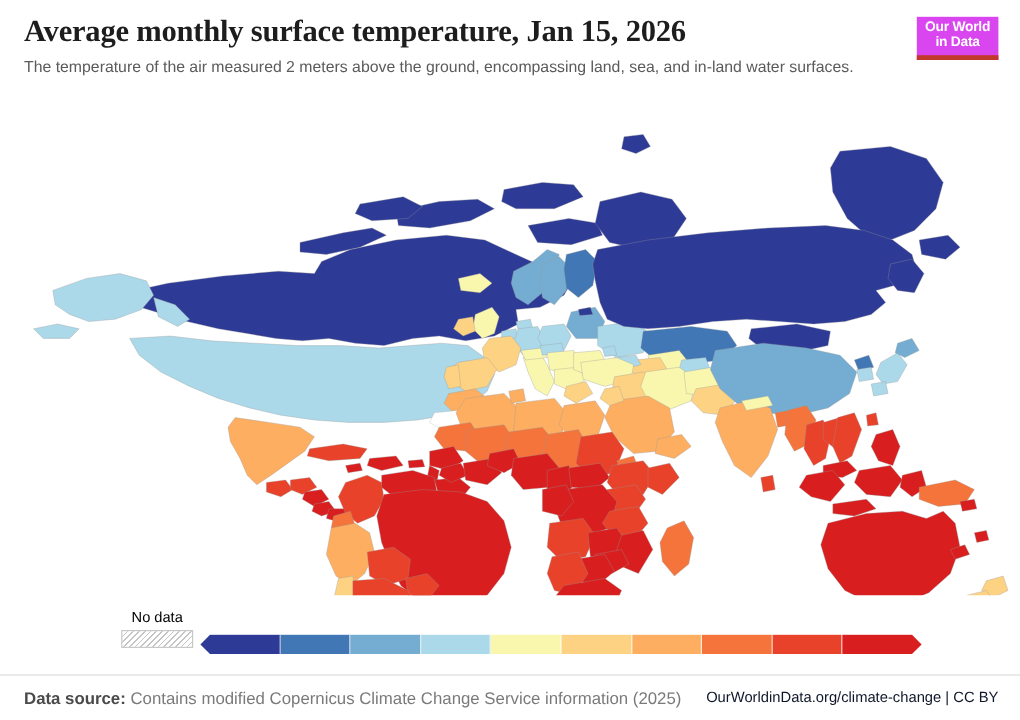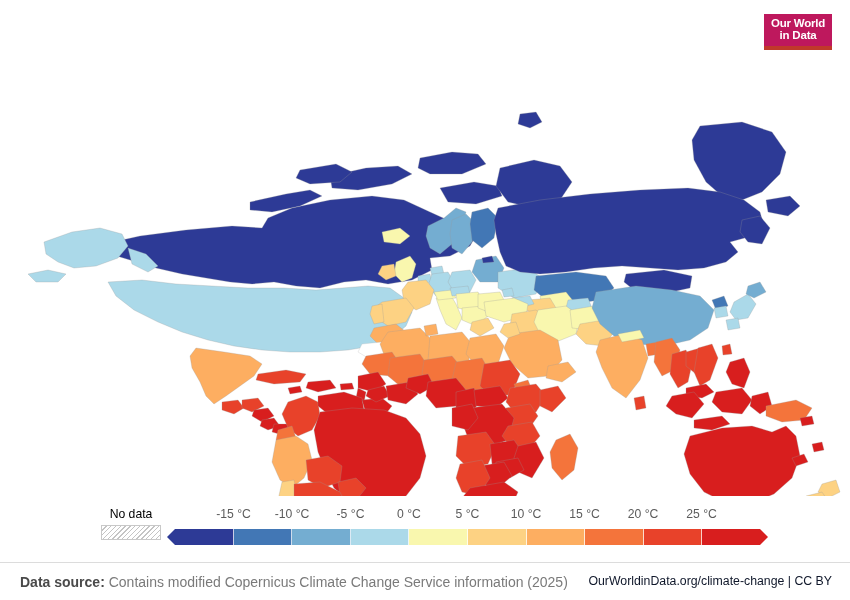--- a/index.html
+++ b/index.html
@@ -50,21 +50,21 @@
     max-width: 712px;
   }
 
   
   .owid-logo {
     position: absolute;
     right: 18px;
     top: 14px;
     width: 68px;
     height: 36px;
-    background: #be185d;
+    background: #d946ef;
     border-bottom: 4px solid #c0392b;
     box-sizing: border-box;
     display: flex;
     flex-direction: column;
     align-items: center;
     justify-content: center;
     line-height: 1.04;
   }
   .owid-logo span {
     color: #ffffff;
@@ -219,20 +219,24 @@
     font-size: 12.3px;
     color: #0f172a;
     white-space: nowrap;
   }
 </style>
 </head>
 <body>
 
 <div id="chart">
 
+  <div class="header">
+    <h1 class="chart-title">Average monthly surface temperature, Jan 15, 2026</h1>
+    <p class="chart-subtitle">The temperature of the air measured 2 meters above the ground, encompassing land, sea, and in-land water surfaces.</p>
+  </div>
 
   <div class="owid-logo">
     <span>Our World</span>
     <span>in Data</span>
   </div>
 
   <div class="map-wrap">
     <svg viewBox="0 0 850 400" preserveAspectRatio="xMidYMid meet">
       <g id="countries">
           <path d="M700 30 L742 26 L772 36 L786 56 L780 78 L762 96 L742 104 L722 100 L706 86 L694 64 L692 44 Z" fill="#2d3a96" class="country"></path>
@@ -382,31 +386,20 @@
   </div>
 
   <div class="legend">
 
     <div class="nodata-block">
       <div class="nodata-label">No data</div>
       <div class="nodata-swatch"></div>
     </div>
 
     <div class="ramp-area">
-      <div class="ramp-ticks" id="ramp-ticks">
-          <div class="ramp-tick" style="left: 10%;">-15 °C</div>
-          <div class="ramp-tick" style="left: 20%;">-10 °C</div>
-          <div class="ramp-tick" style="left: 30%;">-5 °C</div>
-          <div class="ramp-tick" style="left: 40%;">0 °C</div>
-          <div class="ramp-tick" style="left: 50%;">5 °C</div>
-          <div class="ramp-tick" style="left: 60%;">10 °C</div>
-          <div class="ramp-tick" style="left: 70%;">15 °C</div>
-          <div class="ramp-tick" style="left: 80%;">20 °C</div>
-          <div class="ramp-tick" style="left: 90%;">25 °C</div>
-        </div>
       <div class="ramp-cap left" style="border-right-color: rgb(45, 58, 150);"></div>
       <div class="ramp-bar" id="ramp-bar">
           <div class="ramp-seg" style="background: rgb(45, 58, 150);"></div>
           <div class="ramp-seg" style="background: rgb(66, 119, 181);"></div>
           <div class="ramp-seg" style="background: rgb(116, 173, 209);"></div>
           <div class="ramp-seg" style="background: rgb(171, 217, 233);"></div>
           <div class="ramp-seg" style="background: rgb(249, 247, 174);"></div>
           <div class="ramp-seg" style="background: rgb(253, 210, 131);"></div>
           <div class="ramp-seg" style="background: rgb(253, 174, 97);"></div>
           <div class="ramp-seg" style="background: rgb(244, 116, 59);"></div>

